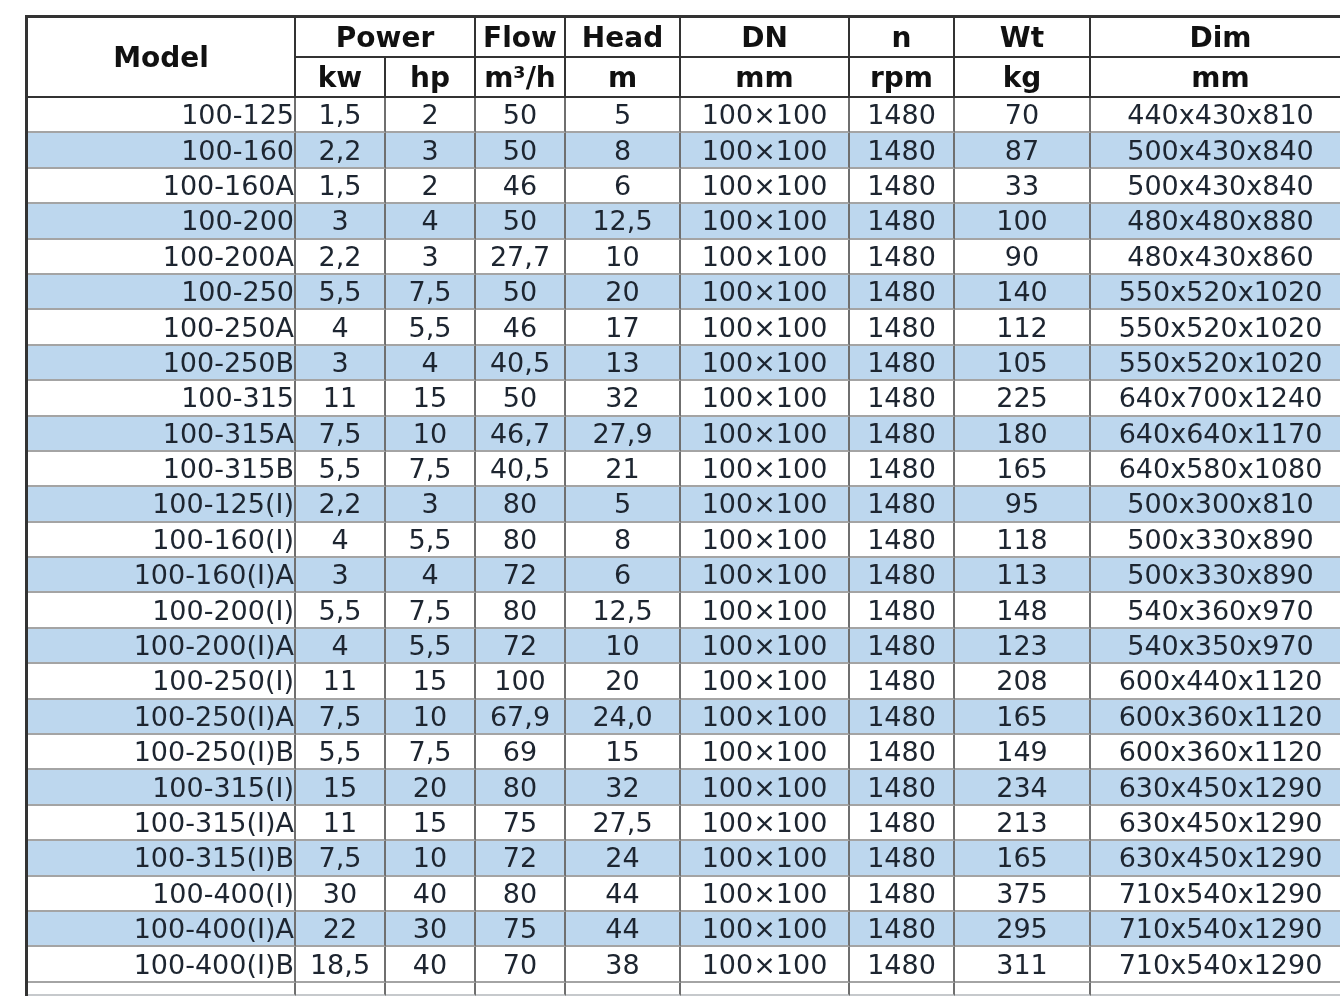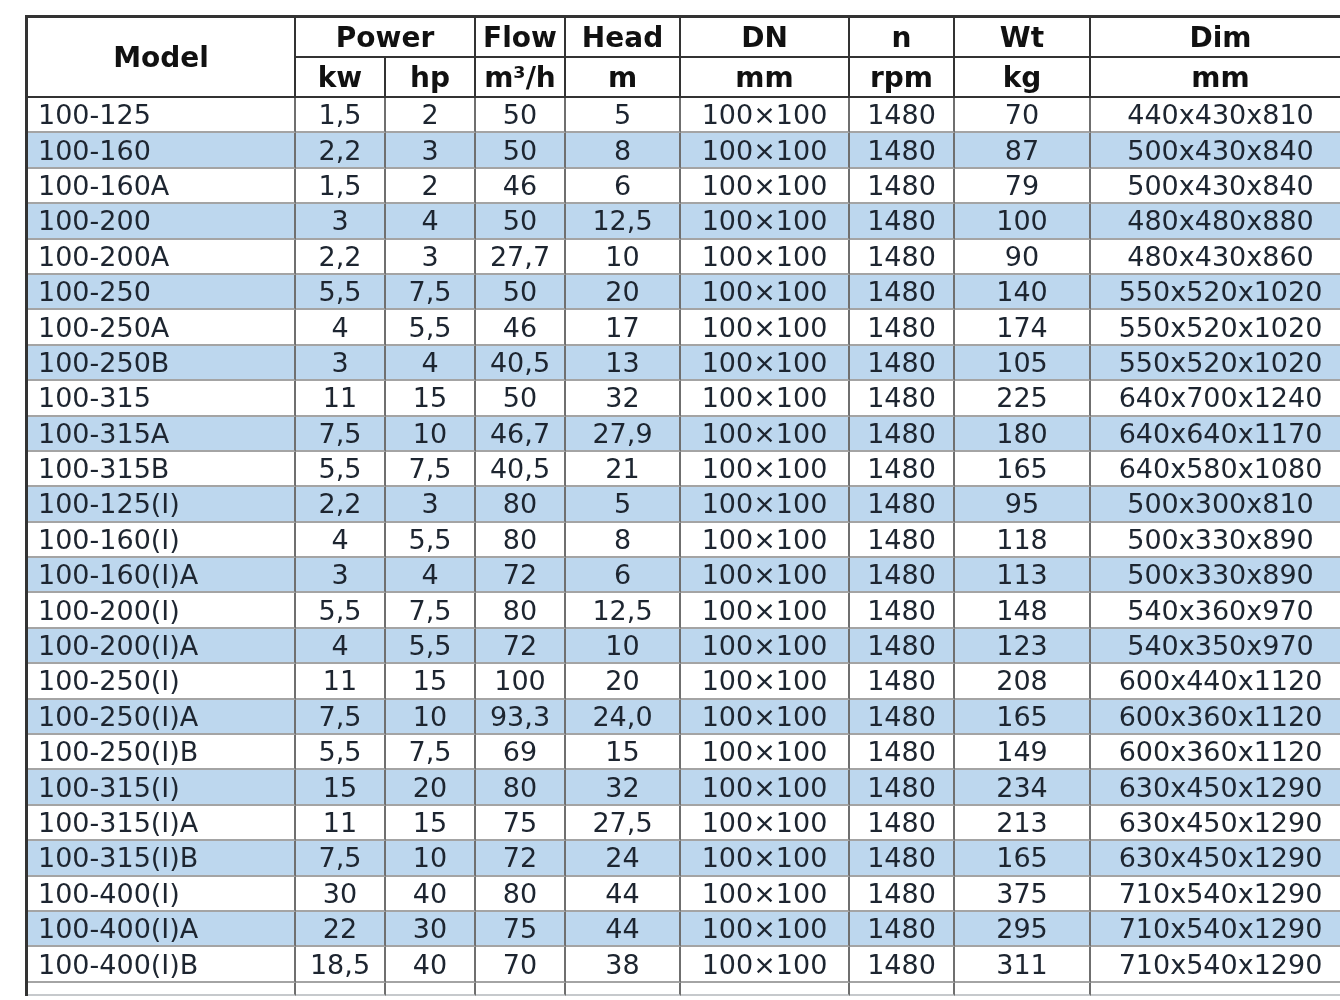--- a/index.html
+++ b/index.html
@@ -57,22 +57,22 @@
     text-align: center;
     border-right: 2px solid var(--border-vertical);
     border-bottom: 2px solid var(--border-horizontal);
     padding: 0;
     background: #ffffff;
   }
   tbody td:last-child {
     border-right: none;
   }
   tbody td.model {
-    text-align: left;
-    padding-left: 10px;
+    text-align: right;
+    padding-left: 21px;
   }
   tbody tr.alt td {
     background: var(--row-alt);
   }
   
   tbody tr.partial td {
     height: 13px;
     border-bottom: 2px solid #c6c9cc;
     background: #ffffff;
   }
@@ -139,21 +139,21 @@
           <td>500x430x840</td>
         </tr>
         <tr>
           <td class="model">100-160A</td>
           <td>1,5</td>
           <td>2</td>
           <td>46</td>
           <td>6</td>
           <td>100×100</td>
           <td>1480</td>
-          <td>79</td>
+          <td>33</td>
           <td>500x430x840</td>
         </tr>
         <tr class="alt">
           <td class="model">100-200</td>
           <td>3</td>
           <td>4</td>
           <td>50</td>
           <td>12,5</td>
           <td>100×100</td>
           <td>1480</td>
@@ -183,21 +183,21 @@
           <td>550x520x1020</td>
         </tr>
         <tr>
           <td class="model">100-250A</td>
           <td>4</td>
           <td>5,5</td>
           <td>46</td>
           <td>17</td>
           <td>100×100</td>
           <td>1480</td>
-          <td>174</td>
+          <td>112</td>
           <td>550x520x1020</td>
         </tr>
         <tr class="alt">
           <td class="model">100-250B</td>
           <td>3</td>
           <td>4</td>
           <td>40,5</td>
           <td>13</td>
           <td>100×100</td>
           <td>1480</td>
@@ -300,21 +300,21 @@
           <td>20</td>
           <td>100×100</td>
           <td>1480</td>
           <td>208</td>
           <td>600x440x1120</td>
         </tr>
         <tr class="alt">
           <td class="model">100-250(I)A</td>
           <td>7,5</td>
           <td>10</td>
-          <td>93,3</td>
+          <td>67,9</td>
           <td>24,0</td>
           <td>100×100</td>
           <td>1480</td>
           <td>165</td>
           <td>600x360x1120</td>
         </tr>
         <tr>
           <td class="model">100-250(I)B</td>
           <td>5,5</td>
           <td>7,5</td>

